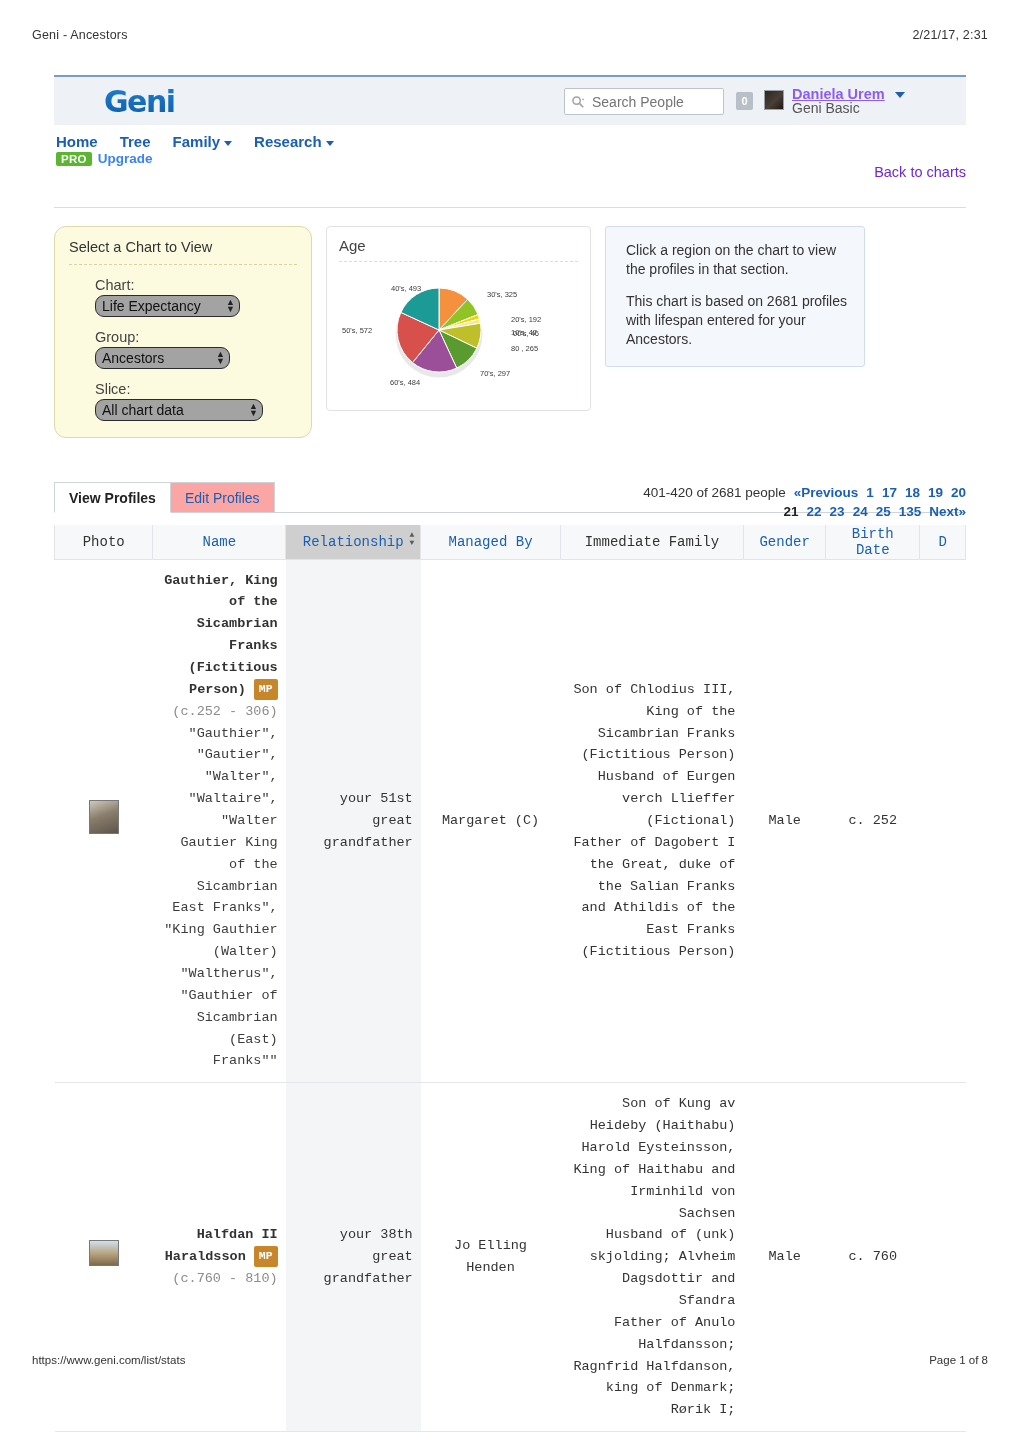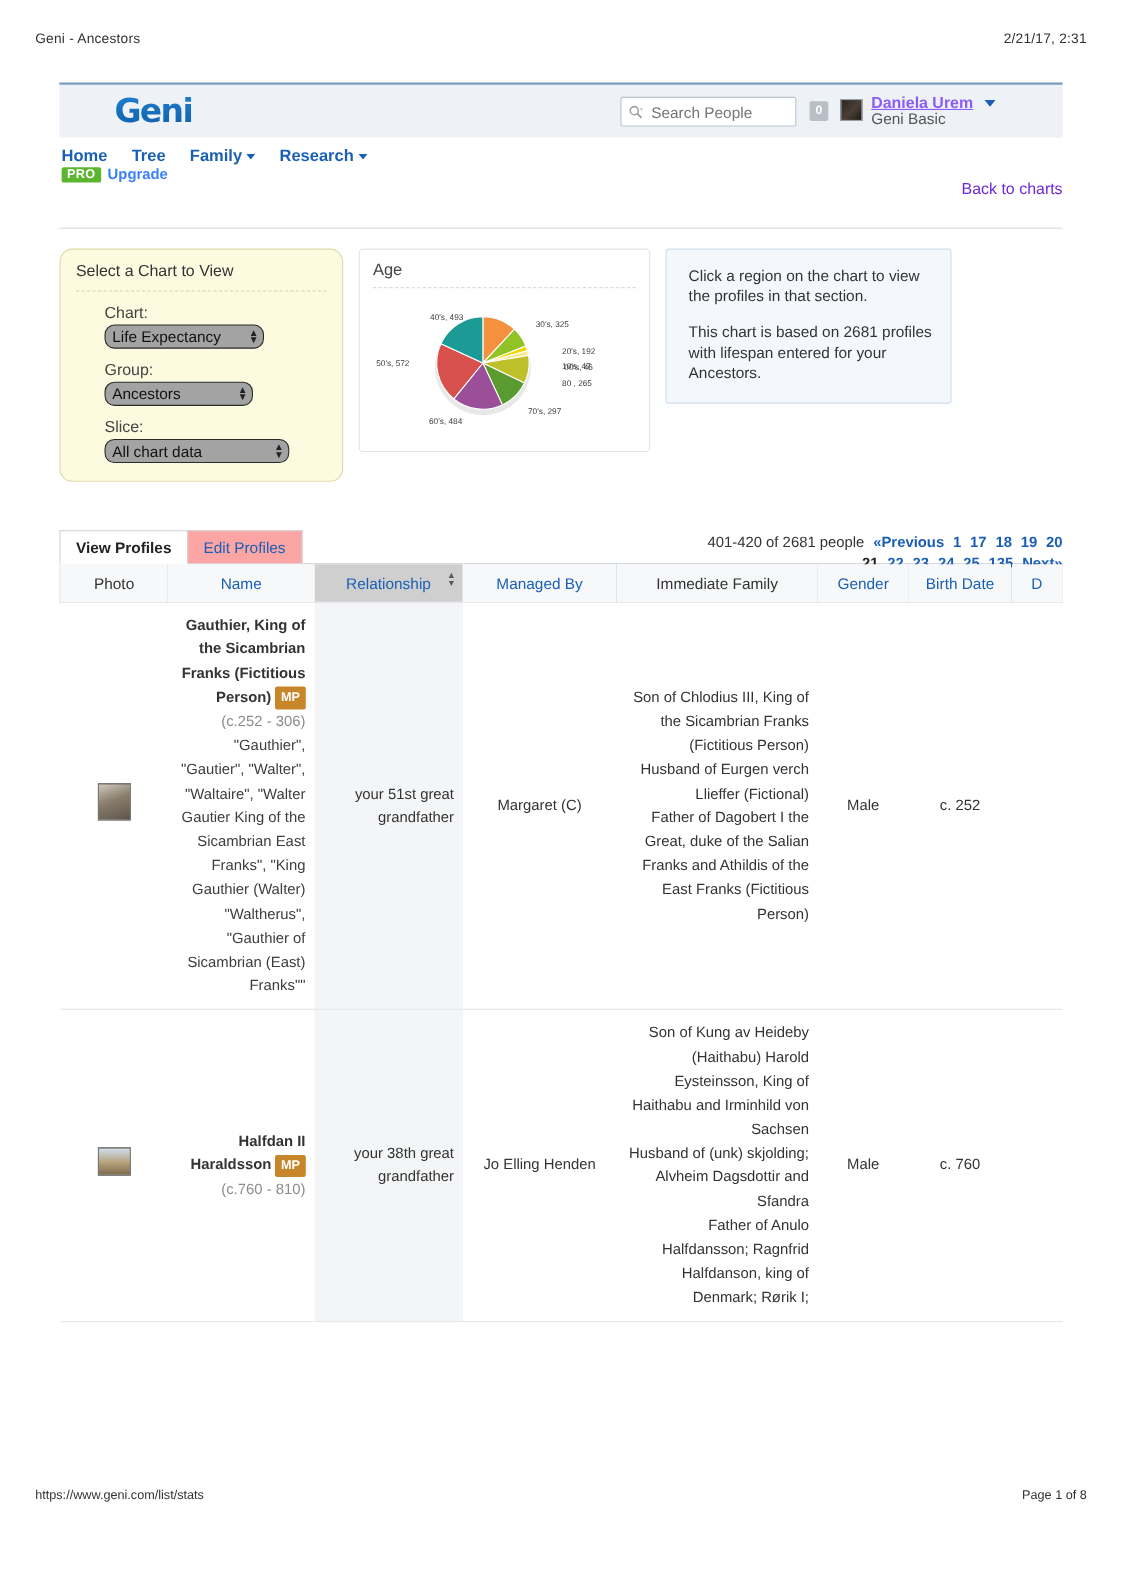--- a/index.html
+++ b/index.html
@@ -140,21 +140,21 @@
   .tab + .tab { border-left: 0; }
   .pager {
     position: absolute; right: 0; top: 1px; text-align: right;
     font-size: 13.5px; line-height: 19px; width: 520px;
   }
   .pager .count { color: #333; }
   .pager a { color: #1a5fb4; text-decoration: none; font-weight: bold; margin-left: 8px; }
   .pager .cur { color: #222; font-weight: bold; margin-left: 8px; }
 
   
-  table.plist { width: 100%; border-collapse: collapse; table-layout: fixed; margin-top: 0; }
+  table.plist { width: 100%; border-collapse: collapse; table-layout: fixed; margin-top: 12px; font-family: Liberation Mono, monospace; }
   table.plist th {
     font-size: 14px; font-weight: normal; color: #1a5fb4;
     background: #f7f8f9; border: 1px solid #e1e4e8; border-top: 0;
     height: 34px; padding: 0 6px; text-align: center; position: relative;
   }
   table.plist th.plain-h { color: #333; }
   table.plist th.sorted { background: #cfcfcf; color: #1a5fb4; }
   .sort-ind { position: absolute; right: 6px; top: 6px; font-size: 8px; line-height: 8px; color: #5a5a5a; }
   table.plist td {
     font-size: 13.5px; color: #333; vertical-align: middle;

